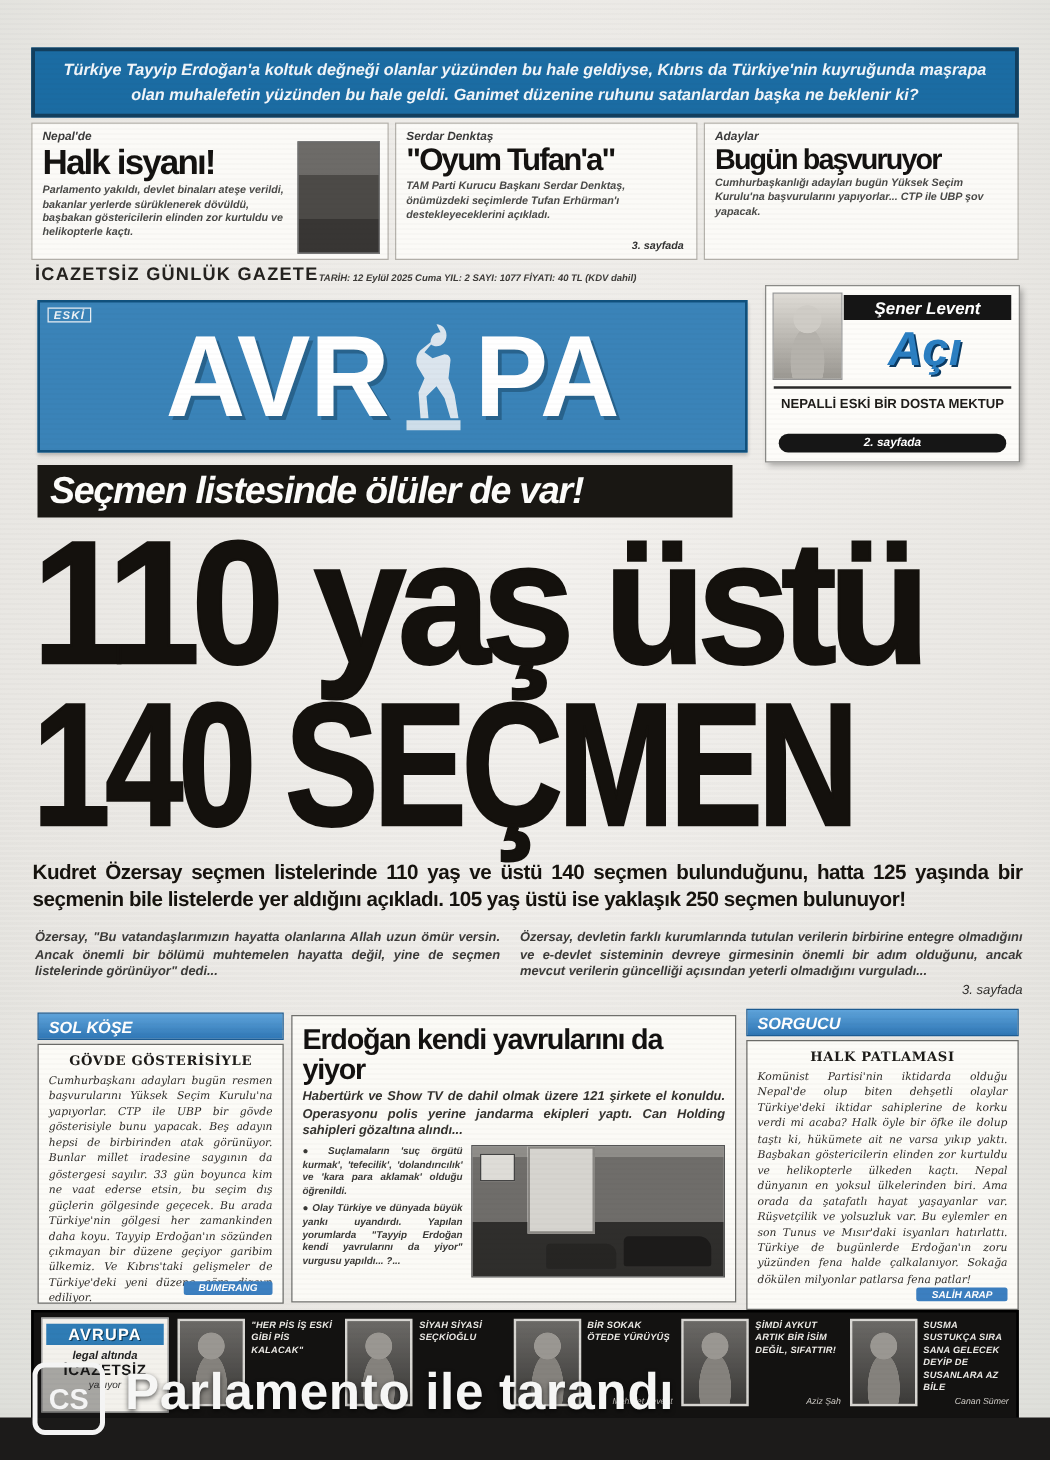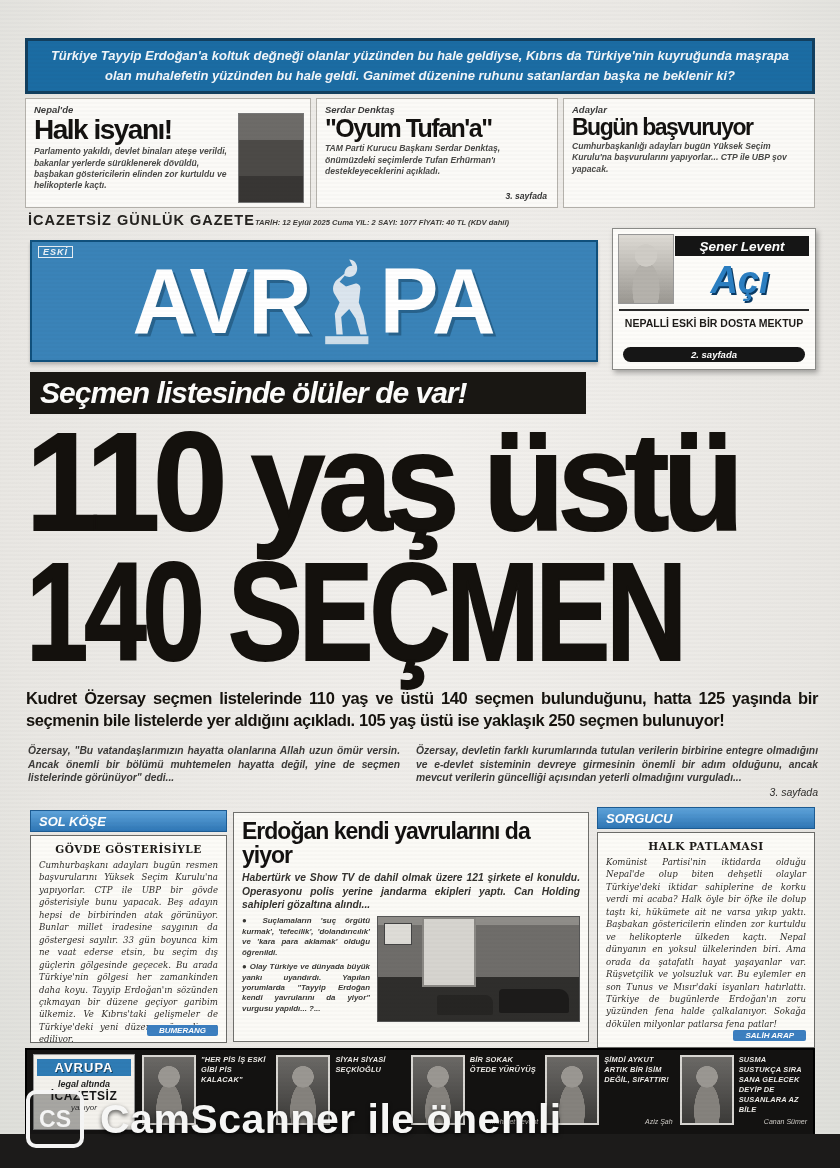--- a/index.html
+++ b/index.html
@@ -112,21 +112,21 @@
   .strip-item{display:flex;gap:5px;flex:1;align-items:flex-start;height:74px;}
   .strip-photo{width:50px;height:66px;border:2px solid #d8d6d2;flex:none;
         background:radial-gradient(circle at 50% 30%, #9a9792 0 20%, transparent 21%),
                    radial-gradient(ellipse at 50% 82%, #85827d 0 36%, transparent 37%),
                    linear-gradient(#6b6966,#3c3b39);}
   .strip-text{display:flex;flex-direction:column;justify-content:space-between;height:70px;}
   .strip-quote{color:#eceae6;font-size:7.4px;font-weight:bold;font-style:italic;line-height:1.35;letter-spacing:.2px;}
   .strip-name{color:#cfccc7;font-size:7px;font-style:italic;text-align:right;}
   
   .bottom-band{position:absolute;left:0;top:1134px;width:840px;height:34px;background:#1c1b1a;}
-  .watermark{position:absolute;left:26px;top:1090px;display:flex;align-items:center;gap:16px;z-index:60;}
+  .watermark{position:absolute;left:26px;top:1090px;display:flex;gap:16px;z-index:60;}
   .cs-box{width:50px;height:50px;border:4px solid #f4f4f4;border-radius:10px;color:#f4f4f4;font-size:23px;
         font-weight:bold;display:flex;align-items:center;justify-content:center;background:rgba(25,25,25,.35);}
   .cs-text{font-size:41px;font-weight:bold;color:#f6f6f5;letter-spacing:.5px;text-shadow:0 2px 4px rgba(0,0,0,.65);}
 </style>
 </head>
 <body>
 
 <div id="page">
 
   <div class="top-banner">
@@ -264,16 +264,16 @@
         <div class="strip-quote">SUSMA SUSTUKÇA SIRA SANA GELECEK DEYİP DE SUSANLARA AZ BİLE</div>
         <div class="strip-name">Canan Sümer</div>
       </div>
     </div>
   </div>
 
   <div class="bottom-band"></div>
 
   <div class="watermark">
     <div class="cs-box">CS</div>
-    <div class="cs-text">CamScanner ile önemli</div>
+    <div class="cs-text">Parlamento ile tarandı</div>
   </div>
 
 </div>
 
 </body></html>

